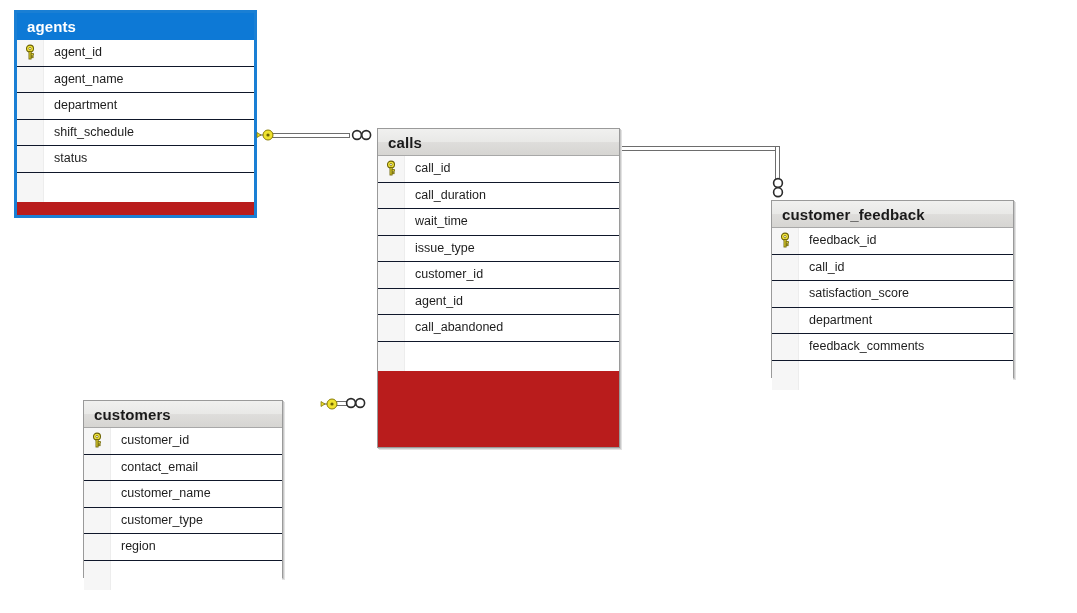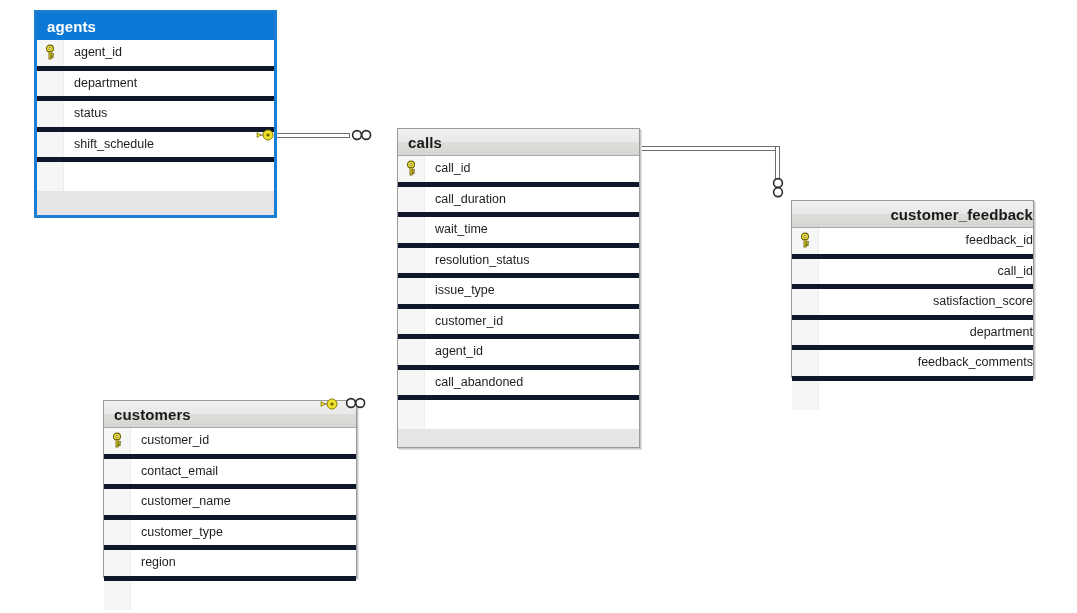--- a/index.html
+++ b/index.html
@@ -19,24 +19,23 @@
     position: absolute;
     left: 0; top: 0;
     width: 1077px;
     height: 613px;
   }
 
   
   .entity {
     position: absolute;
     box-sizing: border-box;
-    background: #e5e5e5;
+    background: #b91c1c;
     border: 1px solid #9a9a9a;
     box-shadow: 1px 1px 0 0 #c8c8c8, 2px 2px 0 0 #e2e2e2;
-    margin-left: 20px;
   }
   .entity.selected {
     border: 3px solid #1a7fd4;
     box-shadow: none;
   }
   .entity-header {
     height: 27px;
     line-height: 27px;
     box-sizing: border-box;
     background: linear-gradient(to bottom, #f0f0ef 0%, #e9e9e7 48%, #dedddb 52%, #d6d5d2 100%);
@@ -68,21 +67,21 @@
     background: #f6f6f6;
     border-right: 1px solid #ededed;
     pointer-events: none;
   }
   .attr-row {
     position: relative;
     height: 25.5px;
     line-height: 25.5px;
     font-size: 12.5px;
     color: #1d1d1d;
-    border-bottom: 5px solid #0f172a;
+    border-bottom: 1px solid #0f172a;
     white-space: nowrap;
     overflow: hidden;
     z-index: 1;
   }
   .attr-row:last-child { border-bottom: none; }
   .attr-row.empty { height: 29px; }
   .attr-icon {
     position: absolute;
     left: 5px;
     top: 4px;
@@ -153,66 +152,66 @@
         <div class="entity-header">agents</div>
         <div class="entity-body">
           <div class="gutter"></div>
           <div class="attr-row"><svg viewBox="0 0 16 17" width="16" height="17" class="attr-icon">
               <circle cx="8" cy="4.6" r="3.5" fill="#f2e53b" stroke="#6d6305" stroke-width="1.1"></circle>
               <circle cx="8" cy="4.6" r="1.2" fill="#ffffff" stroke="#6d6305" stroke-width="0.7"></circle>
               <rect x="7" y="7.4" width="2.1" height="7.6" fill="#f2e53b" stroke="#6d6305" stroke-width="0.9"></rect>
               <rect x="9.1" y="9.6" width="2.4" height="1.6" fill="#f2e53b" stroke="#6d6305" stroke-width="0.8"></rect>
               <rect x="9.1" y="12.2" width="2.0" height="1.5" fill="#f2e53b" stroke="#6d6305" stroke-width="0.8"></rect>
             </svg><span class="attr-name">agent_id</span></div>
+          <div class="attr-row"><span class="attr-name">agent_name</span></div>
           <div class="attr-row"><span class="attr-name">department</span></div>
+          <div class="attr-row"><span class="attr-name">shift_schedule</span></div>
           <div class="attr-row"><span class="attr-name">status</span></div>
-          <div class="attr-row"><span class="attr-name">shift_schedule</span></div>
           <div class="attr-row empty"></div>
         </div>
       </div>
       <div class="entity" style="left: 377px; top: 128px; width: 243px; height: 320px;">
         <div class="entity-header">calls</div>
         <div class="entity-body">
           <div class="gutter"></div>
           <div class="attr-row"><svg viewBox="0 0 16 17" width="16" height="17" class="attr-icon">
               <circle cx="8" cy="4.6" r="3.5" fill="#f2e53b" stroke="#6d6305" stroke-width="1.1"></circle>
               <circle cx="8" cy="4.6" r="1.2" fill="#ffffff" stroke="#6d6305" stroke-width="0.7"></circle>
               <rect x="7" y="7.4" width="2.1" height="7.6" fill="#f2e53b" stroke="#6d6305" stroke-width="0.9"></rect>
               <rect x="9.1" y="9.6" width="2.4" height="1.6" fill="#f2e53b" stroke="#6d6305" stroke-width="0.8"></rect>
               <rect x="9.1" y="12.2" width="2.0" height="1.5" fill="#f2e53b" stroke="#6d6305" stroke-width="0.8"></rect>
             </svg><span class="attr-name">call_id</span></div>
           <div class="attr-row"><span class="attr-name">call_duration</span></div>
           <div class="attr-row"><span class="attr-name">wait_time</span></div>
-          <div class="attr-row"><span class="attr-name">resolution_status</span></div>
           <div class="attr-row"><span class="attr-name">issue_type</span></div>
           <div class="attr-row"><span class="attr-name">customer_id</span></div>
           <div class="attr-row"><span class="attr-name">agent_id</span></div>
           <div class="attr-row"><span class="attr-name">call_abandoned</span></div>
           <div class="attr-row empty"></div>
         </div>
       </div>
-      <div class="entity" style="left: 771px; top: 200px; width: 243px; height: 178px; text-align: right;">
+      <div class="entity" style="left: 771px; top: 200px; width: 243px; height: 178px;">
         <div class="entity-header">customer_feedback</div>
         <div class="entity-body">
           <div class="gutter"></div>
           <div class="attr-row"><svg viewBox="0 0 16 17" width="16" height="17" class="attr-icon">
               <circle cx="8" cy="4.6" r="3.5" fill="#f2e53b" stroke="#6d6305" stroke-width="1.1"></circle>
               <circle cx="8" cy="4.6" r="1.2" fill="#ffffff" stroke="#6d6305" stroke-width="0.7"></circle>
               <rect x="7" y="7.4" width="2.1" height="7.6" fill="#f2e53b" stroke="#6d6305" stroke-width="0.9"></rect>
               <rect x="9.1" y="9.6" width="2.4" height="1.6" fill="#f2e53b" stroke="#6d6305" stroke-width="0.8"></rect>
               <rect x="9.1" y="12.2" width="2.0" height="1.5" fill="#f2e53b" stroke="#6d6305" stroke-width="0.8"></rect>
             </svg><span class="attr-name">feedback_id</span></div>
           <div class="attr-row"><span class="attr-name">call_id</span></div>
           <div class="attr-row"><span class="attr-name">satisfaction_score</span></div>
           <div class="attr-row"><span class="attr-name">department</span></div>
           <div class="attr-row"><span class="attr-name">feedback_comments</span></div>
           <div class="attr-row empty"></div>
         </div>
       </div>
-      <div class="entity" style="left: 83px; top: 400px; width: 254px; height: 178px;">
+      <div class="entity" style="left: 83px; top: 400px; width: 200px; height: 178px;">
         <div class="entity-header">customers</div>
         <div class="entity-body">
           <div class="gutter"></div>
           <div class="attr-row"><svg viewBox="0 0 16 17" width="16" height="17" class="attr-icon">
               <circle cx="8" cy="4.6" r="3.5" fill="#f2e53b" stroke="#6d6305" stroke-width="1.1"></circle>
               <circle cx="8" cy="4.6" r="1.2" fill="#ffffff" stroke="#6d6305" stroke-width="0.7"></circle>
               <rect x="7" y="7.4" width="2.1" height="7.6" fill="#f2e53b" stroke="#6d6305" stroke-width="0.9"></rect>
               <rect x="9.1" y="9.6" width="2.4" height="1.6" fill="#f2e53b" stroke="#6d6305" stroke-width="0.8"></rect>
               <rect x="9.1" y="12.2" width="2.0" height="1.5" fill="#f2e53b" stroke="#6d6305" stroke-width="0.8"></rect>
             </svg><span class="attr-name">customer_id</span></div>

